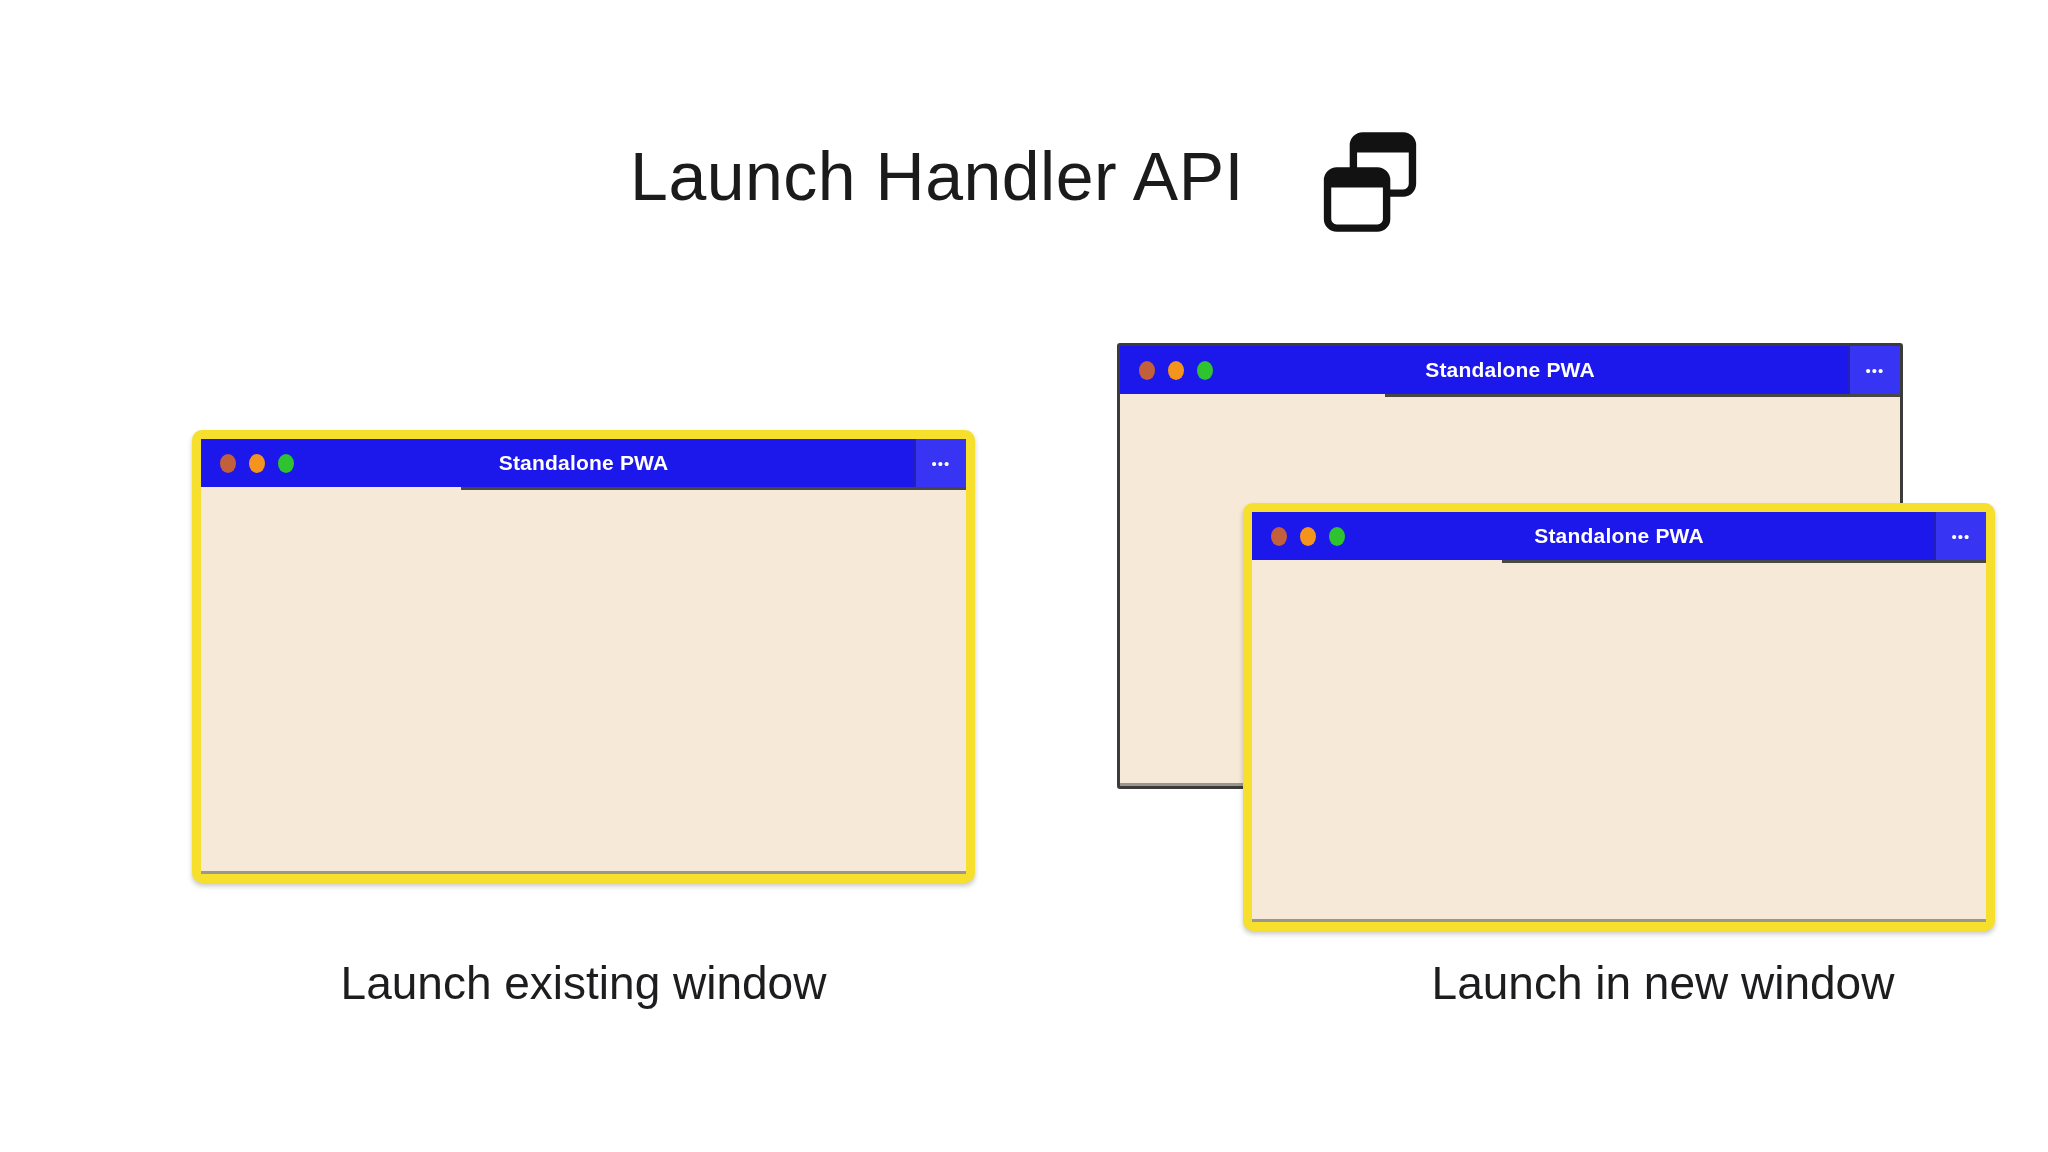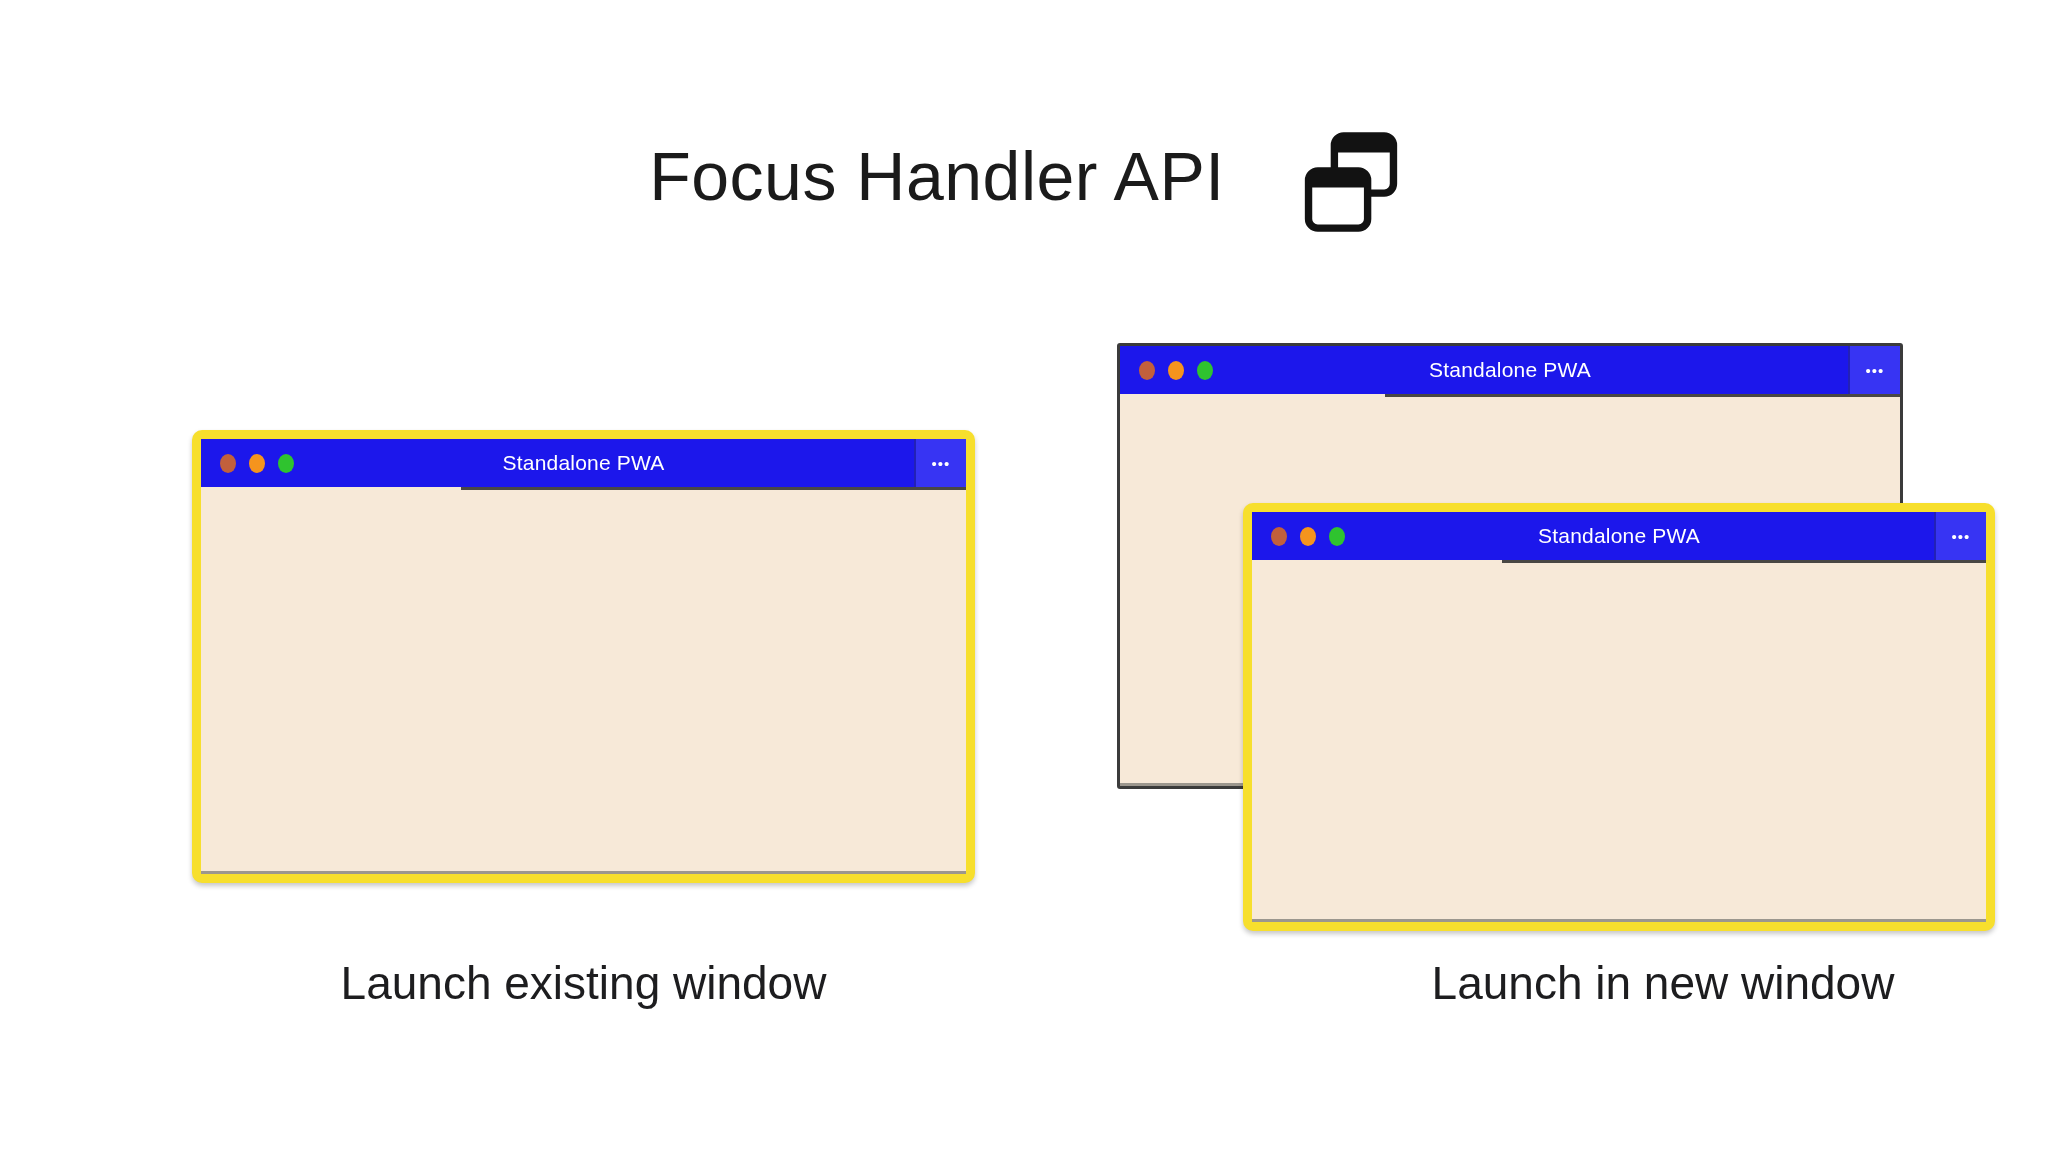--- a/index.html
+++ b/index.html
@@ -41,21 +41,21 @@
     display:flex;align-items:center;
   }
   .titlebar::after{ 
     content:"";position:absolute;left:34%;right:0;bottom:-3px;height:3px;
     background:rgba(42,42,42,.85);
   }
   .dots{display:flex;align-items:center;gap:13px;padding-left:19px;z-index:2;}
   .dot{width:16px;height:19px;border-radius:50%;display:inline-block;}
   .win-title{
     position:absolute;left:0;right:0;text-align:center;
-    color:#ffffff;font-size:21px;font-weight:400;letter-spacing:.2px;
+    color:#ffffff;font-size:21px;font-weight:700;letter-spacing:.2px;
   }
   .menu{
     position:absolute;right:0;top:0;bottom:0;width:50px;
     background:var(--menu-blue,#3734f3);
     border-left:2px solid rgba(0,0,70,.35);
     display:flex;align-items:center;justify-content:center;z-index:2;
   }
   .menu-glyph{color:#ffffff;font-size:15px;letter-spacing:1px;line-height:1;}
   .pwa-body{
     flex:1;background:var(--window-body,#f7e9d8);
@@ -66,21 +66,21 @@
   .caption{
     position:absolute;top:956px;font-size:46px;color:#1d1d1f;text-align:center;
   }
   #caption-left {left:192px; width:783px;}
   #caption-right{left:1243px;width:840px;}
 </style>
 </head>
 <body>
 
 <div class="header">
-  <h1>Focus Handler API</h1>
+  <h1>Launch Handler API</h1>
   <svg class="api-icon" viewBox="0 0 104 112" aria-hidden="true">
 
     <rect x="34" y="6" width="64" height="62" rx="10" fill="#ffffff" stroke="#121212" stroke-width="8"></rect>
     <path d="M34 24 L34 16 Q34 6 44 6 L88 6 Q98 6 98 16 L98 24 Z" fill="#121212"></path>
 
     <rect x="6" y="44" width="64" height="62" rx="10" fill="#ffffff" stroke="#121212" stroke-width="8"></rect>
     <path d="M6 62 L6 54 Q6 44 16 44 L60 44 Q70 44 70 54 L70 62 Z" fill="#121212"></path>
   </svg>
 </div>
 

